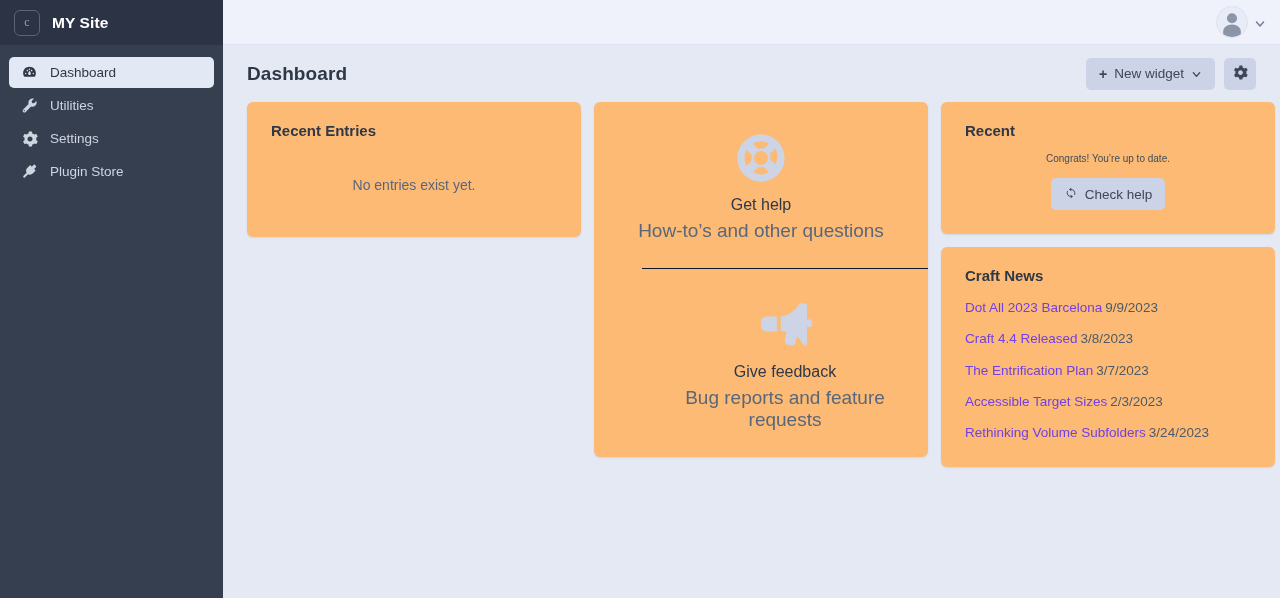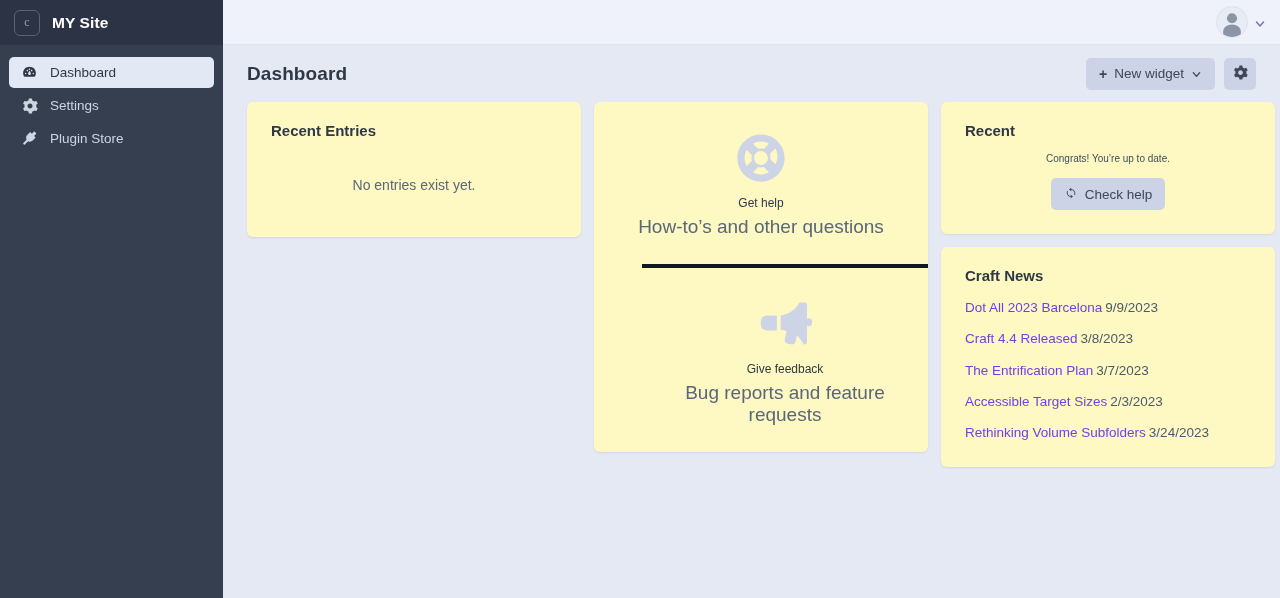--- a/index.html
+++ b/index.html
@@ -200,21 +200,21 @@
     gap: 13px;
     align-items: flex-start;
   }
 
   .col { display: flex; flex-direction: column; gap: 13px; }
   .col-1 { width: 334px; flex: 0 0 334px; }
   .col-2 { width: 334px; flex: 0 0 334px; }
   .col-3 { width: 334px; flex: 0 0 334px; }
 
   .card {
-    background: #fef9c3;
+    background: #fdba74;
     border-radius: 6px;
     box-shadow: 0 1px 2px rgba(49,59,80,.10);
   }
 
   .card-title {
     font-size: 15px;
     font-weight: bold;
     color: #2f3846;
     padding: 20px 24px 0 24px;
   }
@@ -225,34 +225,34 @@
     font-size: 14px;
     padding: 38px 24px 44px 24px;
   }
 
   
   .promo {
     padding: 28px 24px 26px 24px;
     text-align: center;
     cursor: pointer;
   }
-  .promo + .promo { border-top: 4px solid #0f172a; margin-left: 48px; }
+  .promo + .promo { border-top: 1px solid #0f172a; margin-left: 48px; }
 
   .promo-icon {
     height: 56px;
     display: flex;
     align-items: center;
     justify-content: center;
     color: #ccd4e6;
     margin-bottom: 10px;
   }
   .promo-icon svg { display: block; }
 
   .promo-title {
-    font-size: 12px;
+    font-size: 16px;
     color: #2f3846;
     margin-bottom: 6px;
   }
 
   .promo-sub {
     font-size: 19px;
     color: #59677a;
   }
 
   
@@ -303,20 +303,28 @@
 
       <div class="nav-item active">
         <span class="nav-icon">
           <svg width="17" height="17" viewBox="0 0 24 24" fill="currentColor">
             <path d="M12 4C6.9 4 3 8 3 13c0 1.6.4 3 1.1 4.3.2.4.6.7 1.1.7h13.6c.5 0 .9-.3 1.1-.7C20.6 16 21 14.6 21 13c0-5-3.9-9-9-9zm0 2.2c.6 0 1.1.5 1.1 1.1S12.6 8.4 12 8.4s-1.1-.5-1.1-1.1.5-1.1 1.1-1.1zM6.6 14.6c-.6 0-1.1-.5-1.1-1.1s.5-1.1 1.1-1.1 1.1.5 1.1 1.1-.5 1.1-1.1 1.1zm1.6-4.5c-.4-.4-.4-1.1 0-1.6.4-.4 1.1-.4 1.6 0 .4.4.4 1.1 0 1.6-.5.4-1.2.4-1.6 0zm3.8 5.6c-1 0-1.9-.8-1.9-1.9 0-.8.6-2.2 1.3-3.5.3-.5.9-.5 1.2 0 .7 1.3 1.3 2.7 1.3 3.5 0 1.1-.9 1.9-1.9 1.9zm3.8-5.6c-.4.4-1.1.4-1.6 0-.4-.4-.4-1.1 0-1.6.4-.4 1.1-.4 1.6 0 .5.5.5 1.2 0 1.6zm1.6 4.5c-.6 0-1.1-.5-1.1-1.1s.5-1.1 1.1-1.1 1.1.5 1.1 1.1-.5 1.1-1.1 1.1z"></path>
           </svg>
         </span>
         <span>Dashboard</span>
       </div>
 
+      <div class="nav-item">
+        <span class="nav-icon">
+          <svg width="17" height="17" viewBox="0 0 24 24" fill="currentColor">
+            <path d="M21.7 5.6l-3.3 3.3-2.8-.5-.5-2.8 3.3-3.3c-.6-.2-1.3-.3-2-.3-3.3 0-6 2.7-6 6 0 .7.1 1.3.3 1.9l-7.6 7.6c-1 1-1 2.5 0 3.5s2.5 1 3.5 0l7.6-7.6c.6.2 1.2.3 1.9.3 3.3 0 6-2.7 6-6 0-.7-.1-1.4-.4-2.1zM4.6 20.2c-.6 0-1-.4-1-1s.4-1 1-1 1 .4 1 1-.4 1-1 1z"></path>
+          </svg>
+        </span>
+        <span>Utilities</span>
+      </div>
 
       <div class="nav-item">
         <span class="nav-icon">
           <svg width="16" height="16" viewBox="0 0 24 24" fill="currentColor">
             <path d="M21.3 13.9c.1-.6.2-1.2.2-1.9s-.1-1.3-.2-1.9l2-1.5c.2-.2.3-.5.1-.7l-1.9-3.3c-.1-.2-.4-.3-.7-.2l-2.3 1c-.9-.8-2-1.3-3.1-1.6l-.4-2.5c0-.3-.3-.4-.5-.4h-3.8c-.3 0-.5.2-.5.4l-.4 2.5c-1.1.3-2.2.9-3.1 1.6l-2.3-1c-.2-.1-.5 0-.7.2L1.8 7.9c-.1.2-.1.5.1.7l2 1.5c-.1.6-.2 1.2-.2 1.9s.1 1.3.2 1.9l-2 1.5c-.2.2-.3.5-.1.7l1.9 3.3c.1.2.4.3.7.2l2.3-1c.9.8 2 1.3 3.1 1.6l.4 2.5c0 .3.3.4.5.4h3.8c.3 0 .5-.2.5-.4l.4-2.5c1.1-.3 2.2-.9 3.1-1.6l2.3 1c.2.1.5 0 .7-.2l1.9-3.3c.1-.2.1-.5-.1-.7l-2-1.5zM12 15.8c-2.1 0-3.8-1.7-3.8-3.8S9.9 8.2 12 8.2s3.8 1.7 3.8 3.8-1.7 3.8-3.8 3.8z"></path>
           </svg>
         </span>
         <span>Settings</span>
       </div>
 

